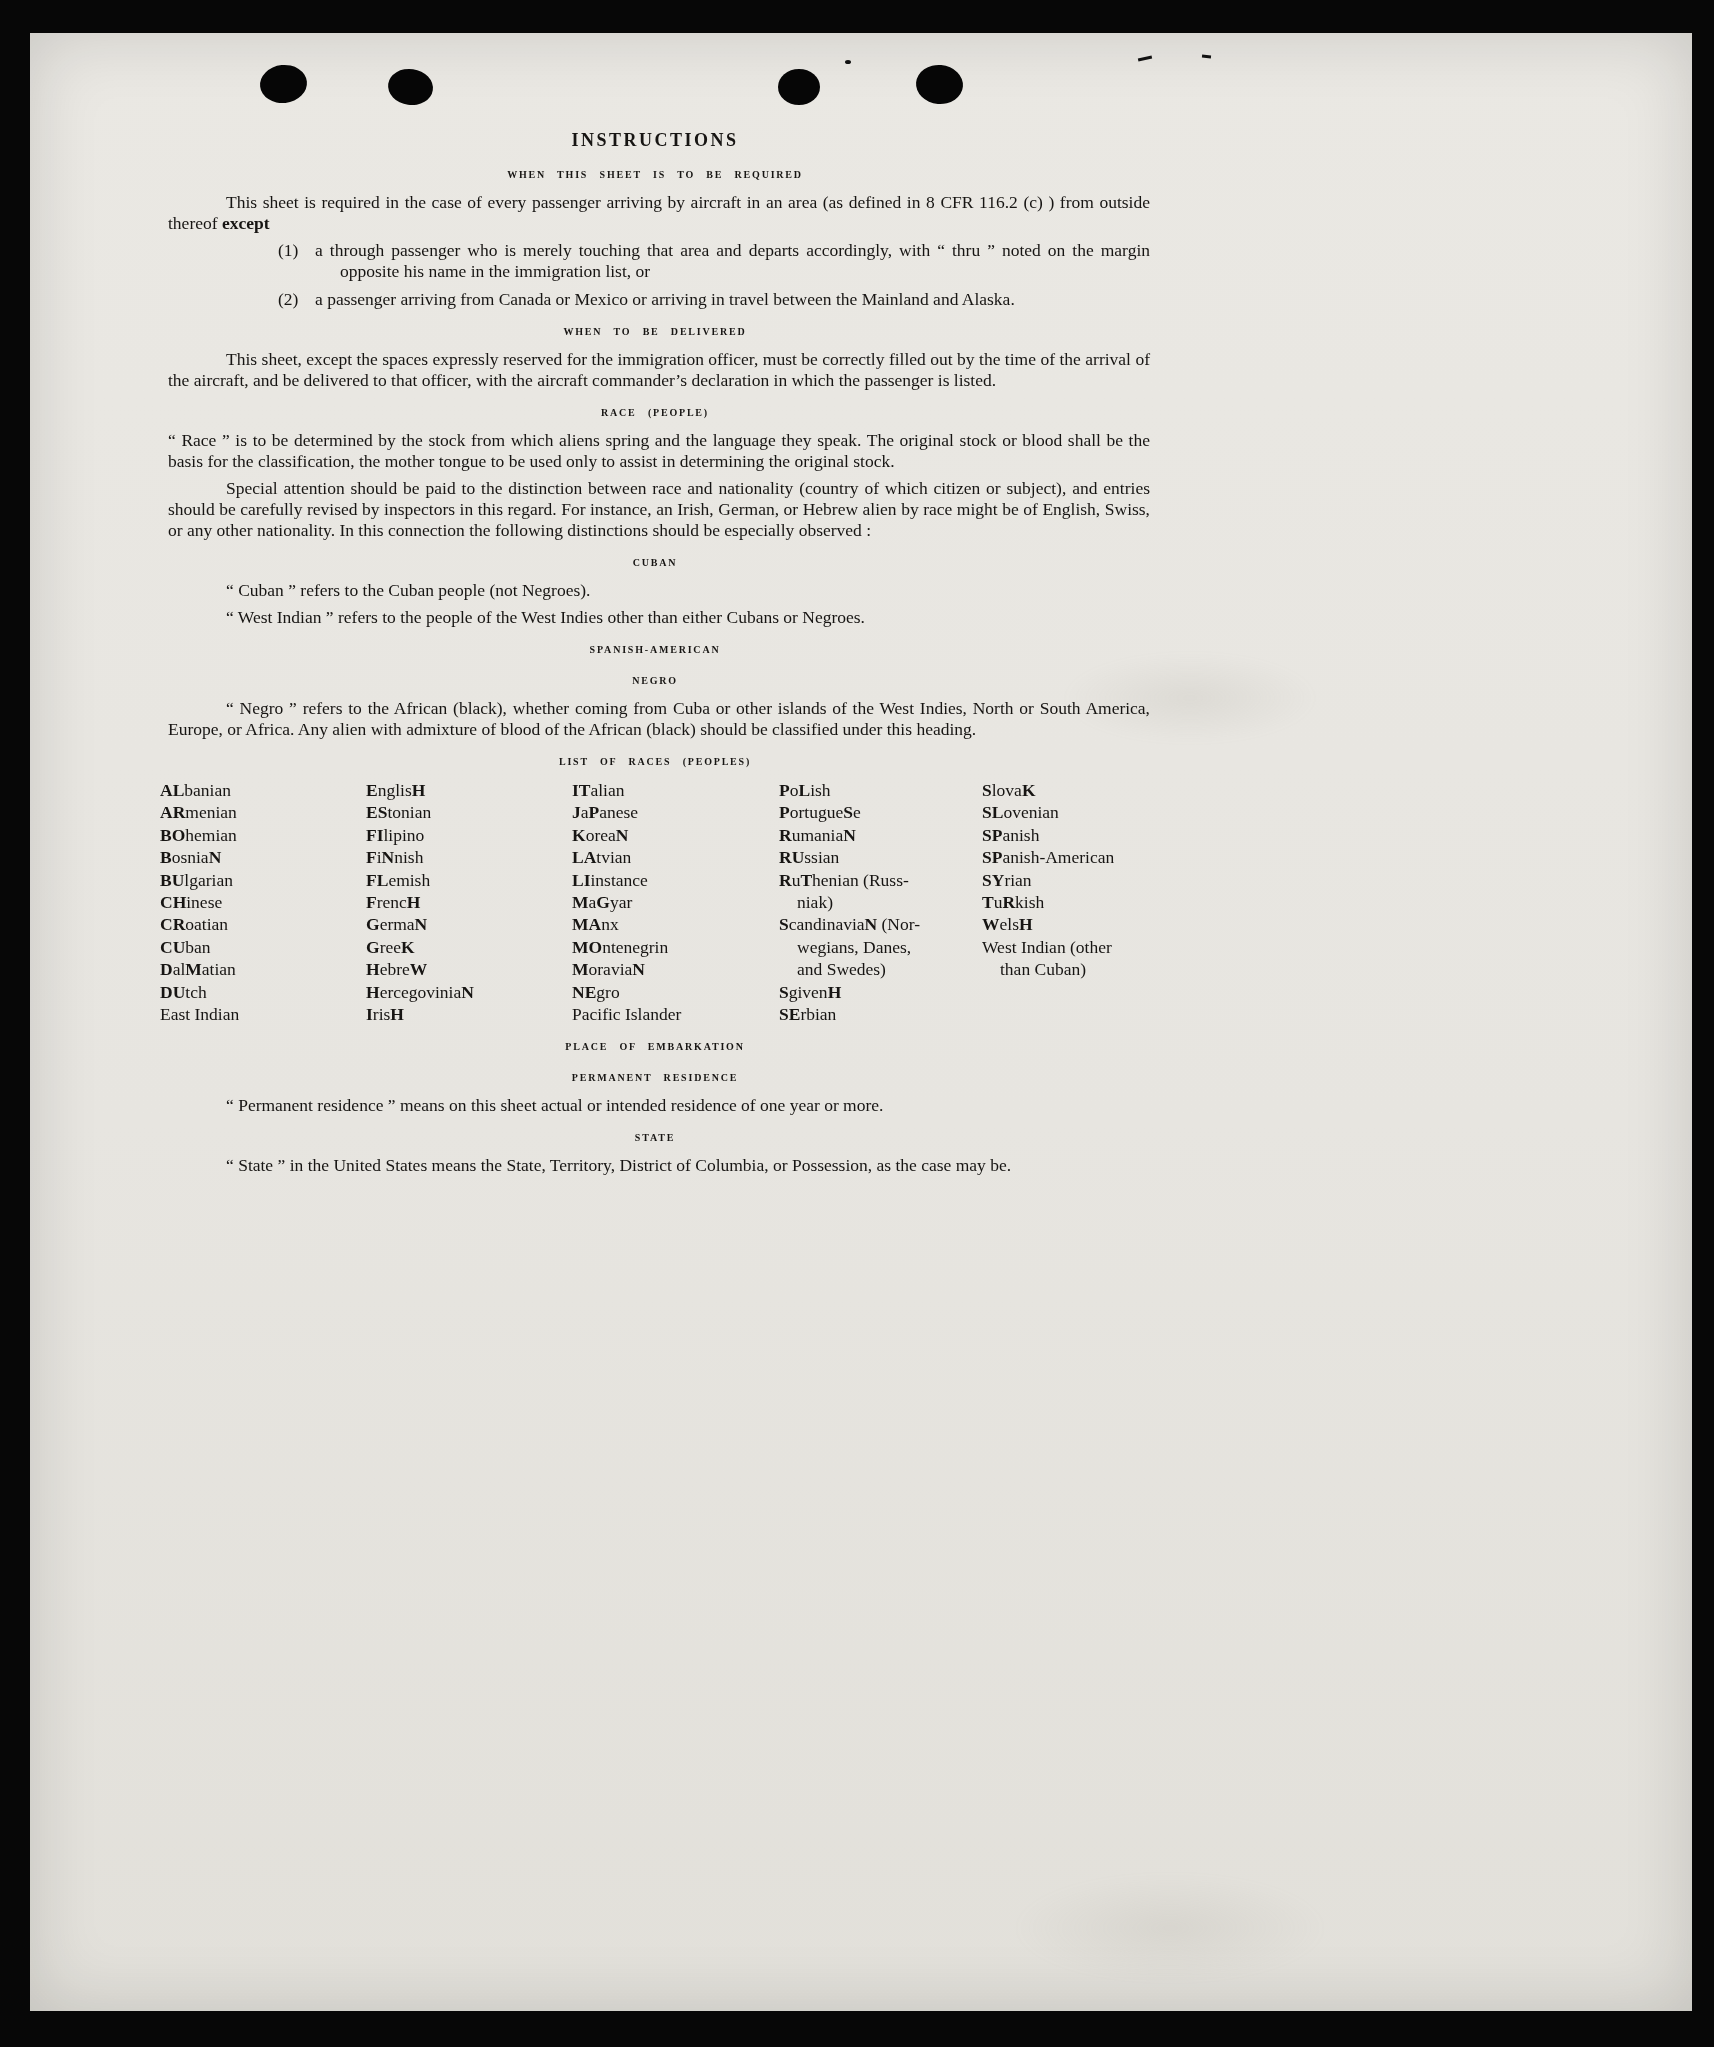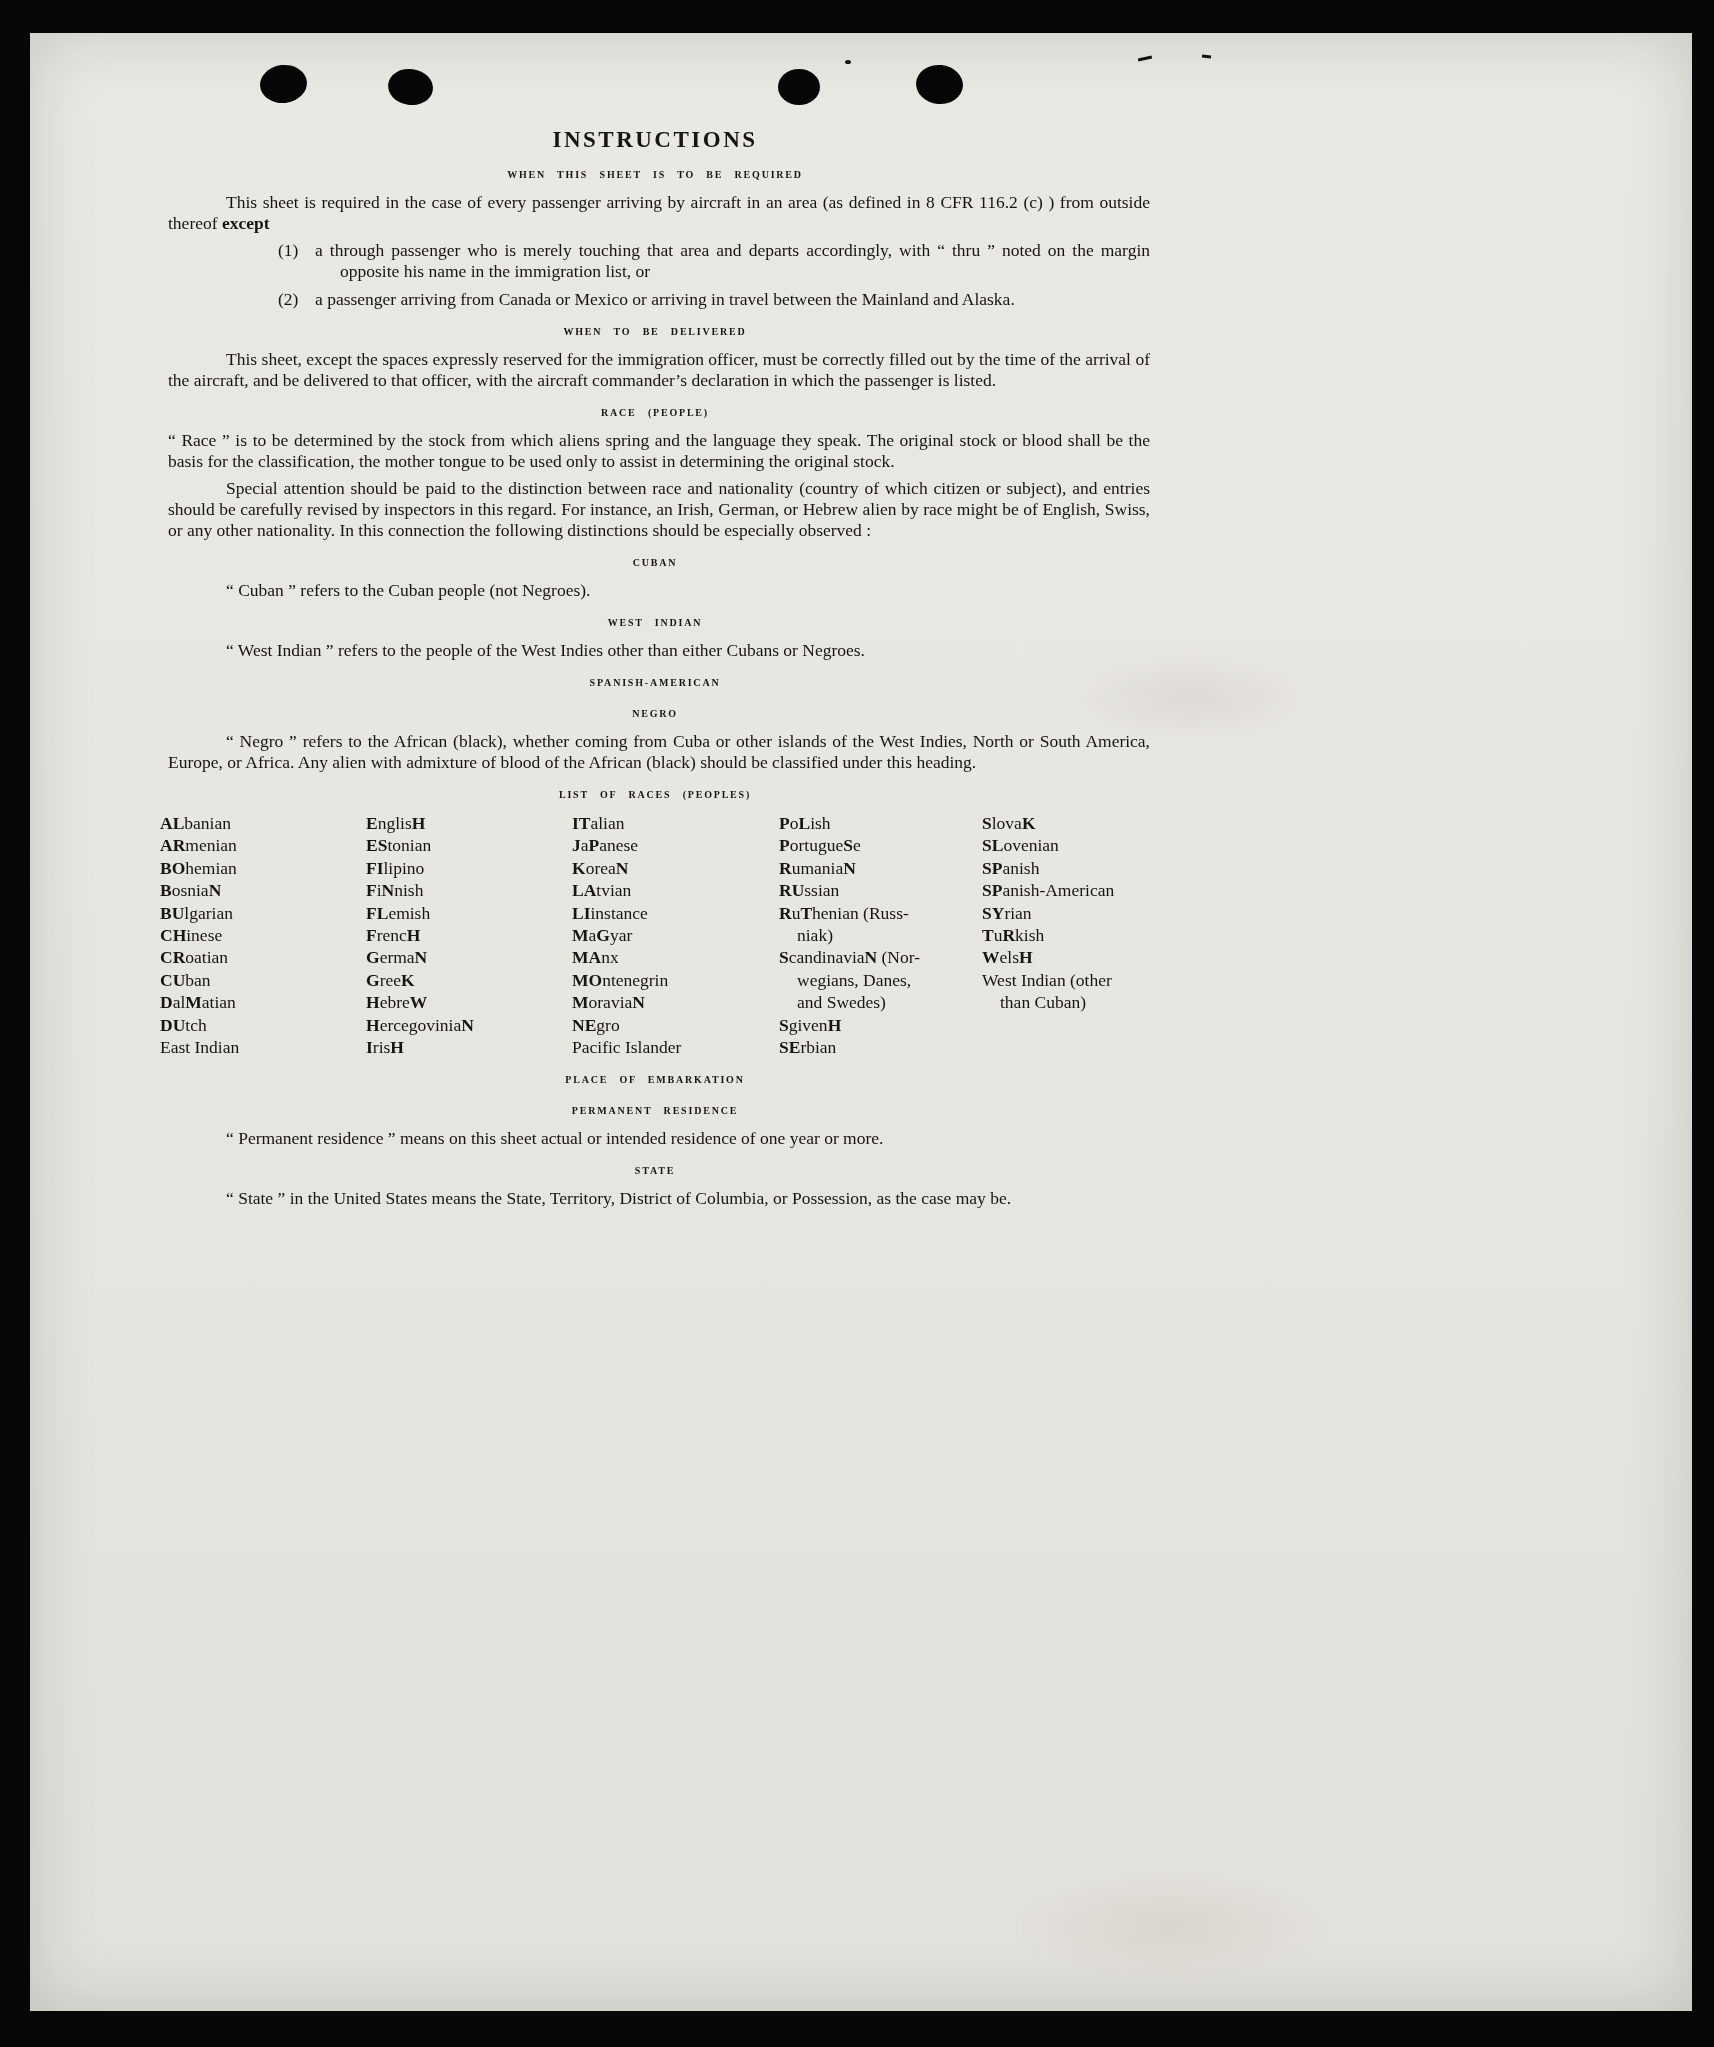--- a/index.html
+++ b/index.html
@@ -42,21 +42,21 @@
     position: absolute;
     left: 130px; top: 94px;
     width: 990px;
     color: #171513;
     font-size: 17.5px;
     line-height: 21px;
   }
   h1 {
     margin: 0 0 7px 0;
     text-align: center;
-    font-size: 23px;
+    font-size: 18px;
     font-weight: 700;
     letter-spacing: 2.5px;
     line-height: 26px;
   }
   h2 {
     margin: 13px 0 8px 0;
     text-align: center;
     font-size: 10px;
     font-weight: 700;
     letter-spacing: 1.8px;
@@ -126,21 +126,20 @@
     <h2>WHEN TO BE DELIVERED</h2>
     <p class="para">This sheet, except the spaces expressly reserved for the immigration officer, must be correctly filled out by the time of the arrival of the aircraft, and be delivered to that officer, with the aircraft commander’s declaration in which the passenger is listed.</p>
 
     <h2>RACE (PEOPLE)</h2>
     <p class="para noind">“ Race ” is to be determined by the stock from which aliens spring and the language they speak.  The original stock or blood shall be the basis for the classification, the mother tongue to be used only to assist in determining the original stock.</p>
     <p class="para">Special attention should be paid to the distinction between race and nationality (country of which citizen or subject), and entries should be carefully revised by inspectors in this regard.  For instance, an Irish, German, or Hebrew alien by race might be of English, Swiss, or any other nationality.  In this connection the following distinctions should be especially observed :</p>
 
     <h2>CUBAN</h2>
     <p class="para">“ Cuban ” refers to the Cuban people (not Negroes).</p>
 
-    <h2>WEST INDIAN</h2>
     <p class="para">“ West Indian ” refers to the people of the West Indies other than either Cubans or Negroes.</p>
 
     <h2>SPANISH-AMERICAN</h2>
 
     <h2>NEGRO</h2>
     <p class="para">“ Negro ” refers to the African (black), whether coming from Cuba or other islands of the West Indies, North or South America, Europe, or Africa.  Any alien with admixture of blood of the African (black) should be classified under this heading.</p>
 
     <h2>LIST OF RACES (PEOPLES)</h2>
     <div class="races">
         <div class="race-col">

